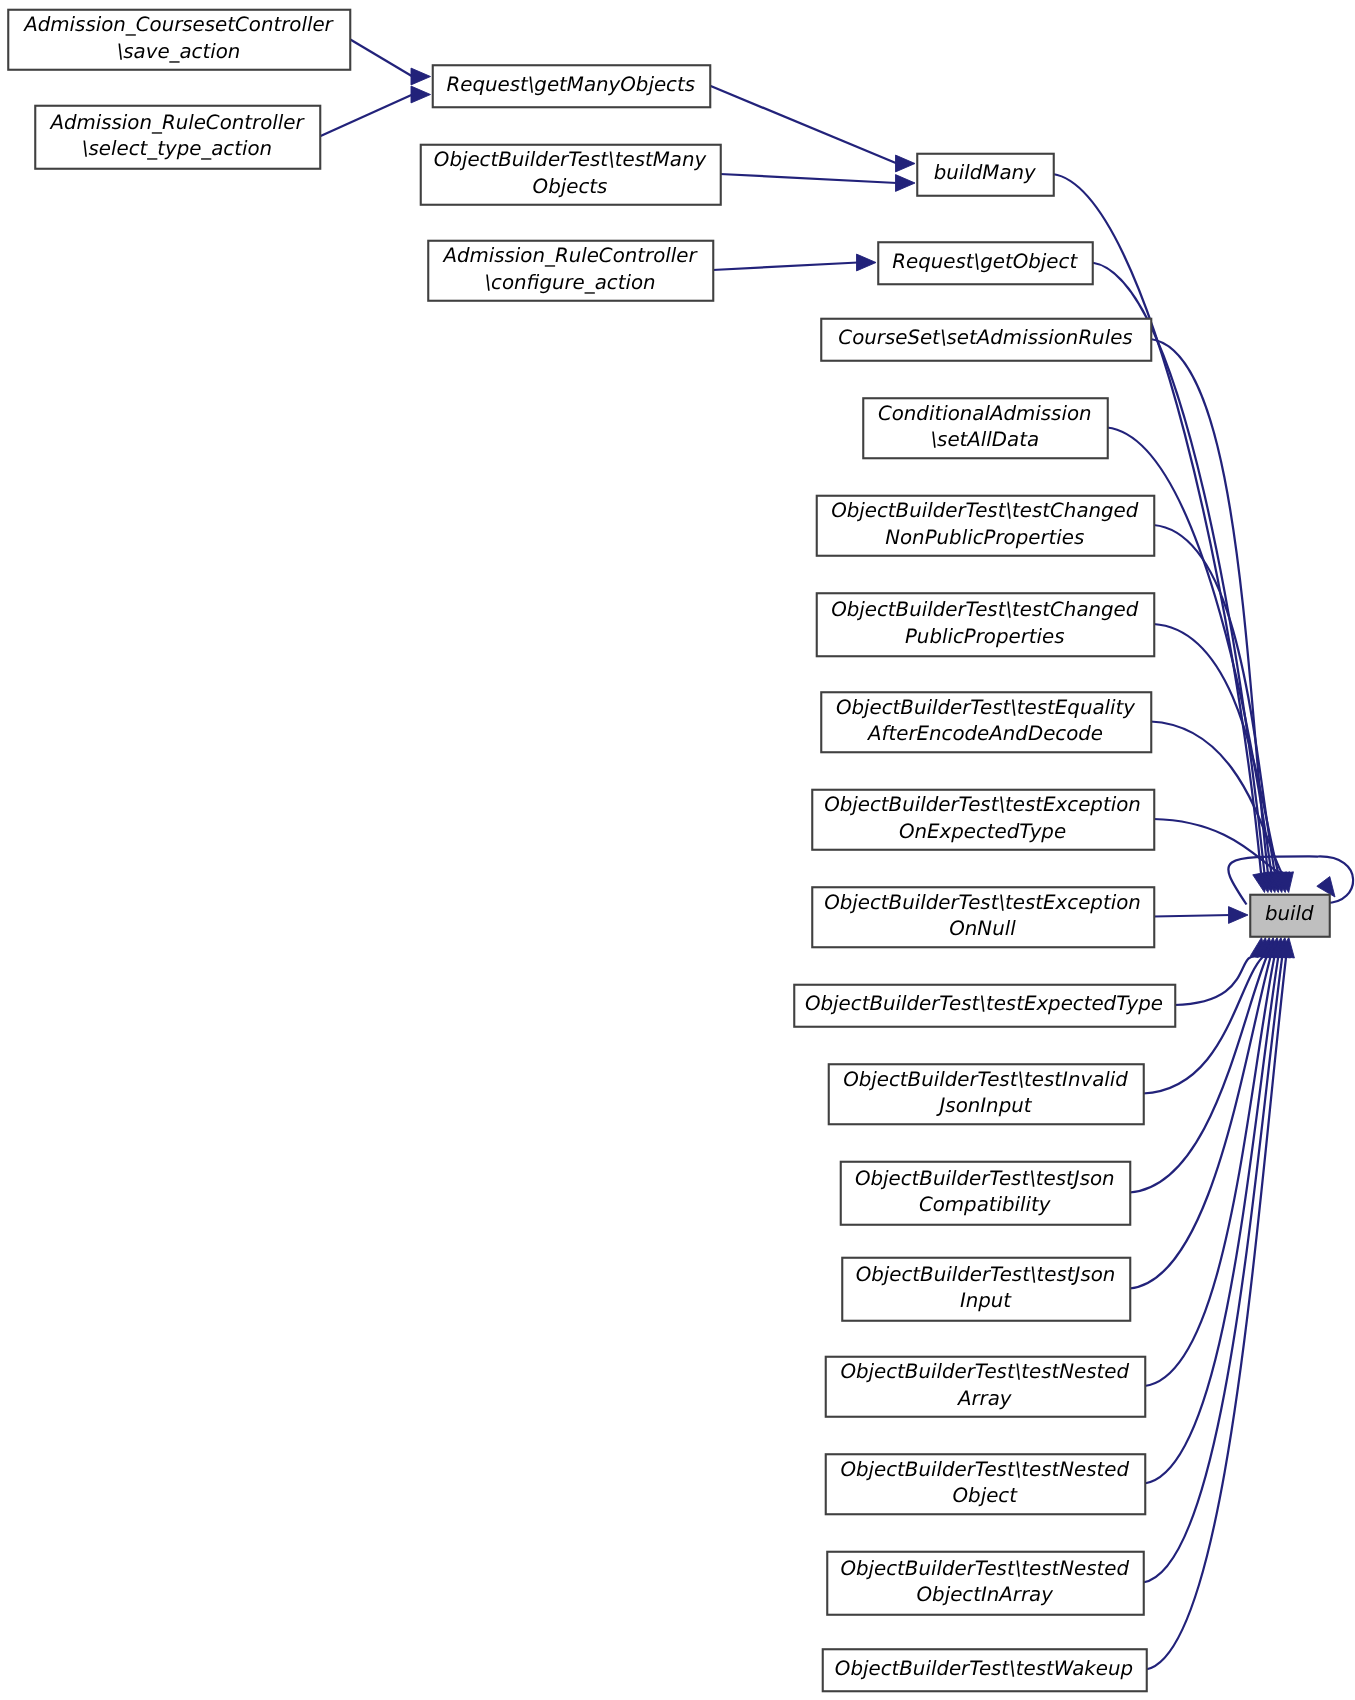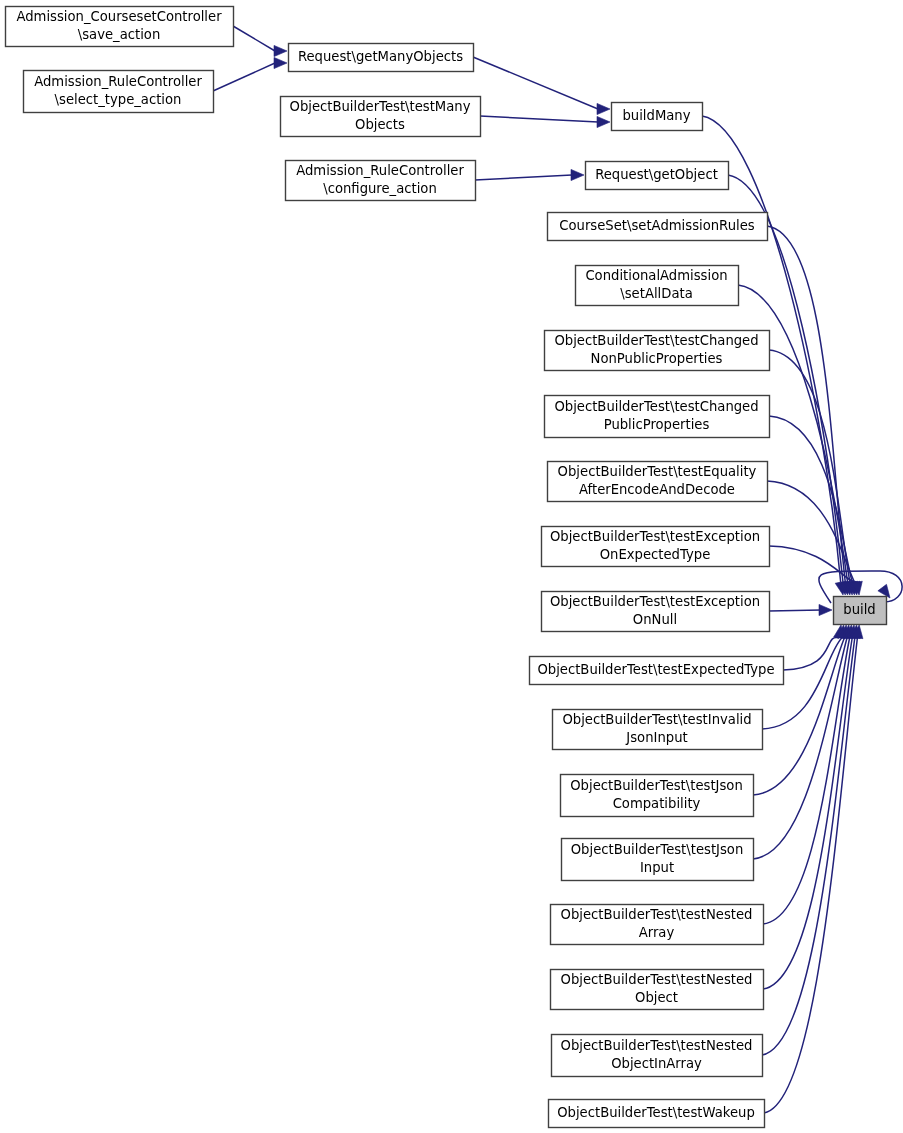--- a/index.html
+++ b/index.html
@@ -10,20 +10,21 @@
   body {
     width: 903px;
     height: 1133px;
     font-family: "DejaVu Sans", sans-serif;
     overflow: hidden;
   }
   #graph-root {
     position: relative;
     width: 903px;
     height: 938px;
+    font-style: italic;
   }
   svg.callgraph {
     display: block;
     width: 903px;
     height: 1133px;
   }
   .node-box {
     fill: #ffffff;
     stroke: #404040;
     stroke-width: 1.4;

